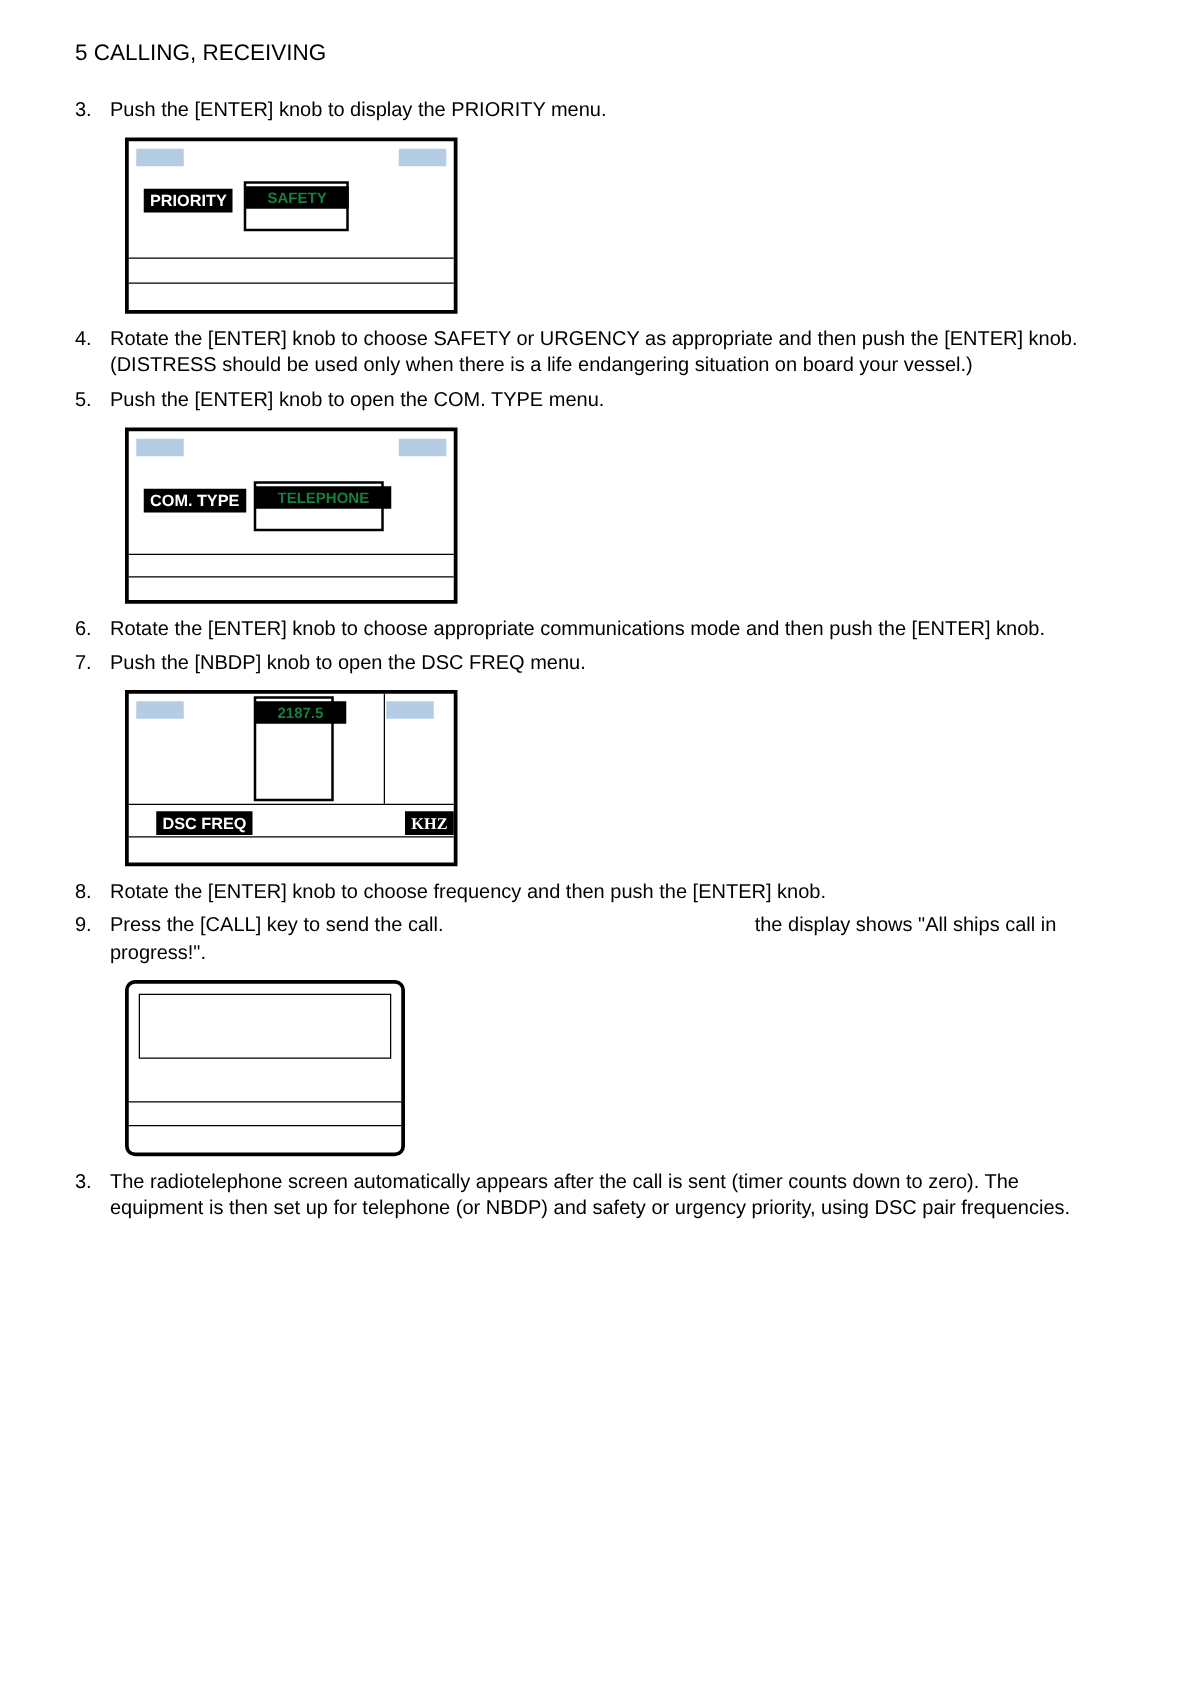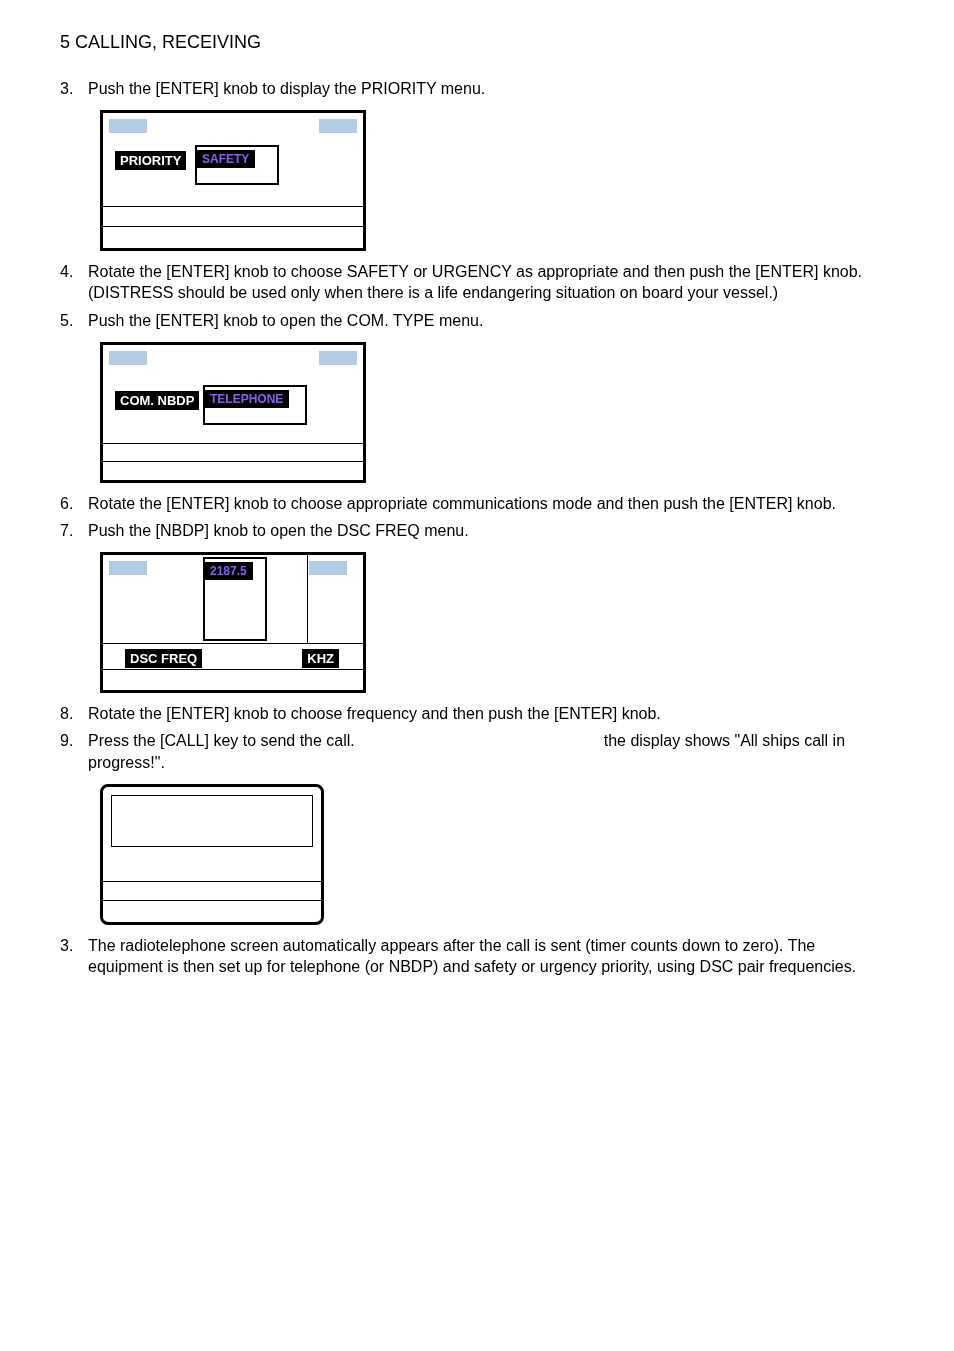--- a/index.html
+++ b/index.html
@@ -51,24 +51,24 @@
     font-size: 13px;
     font-weight: bold;
     padding: 1px 5px;
   }
   .value-box-outer {
     position: absolute;
     border: 2px solid #000;
   }
   .value-box-inner {
     background: #000;
-    color: #8b5cf6;
+    color: #15803d;
     font-size: 12px;
     font-weight: bold;
-    padding: 1px 6px;
+    padding: 1px 18px;
     display: inline-block;
   }
   .screen-hr {
     position: absolute;
     left: 0;
     right: 0;
     height: 1px;
     background: #000;
   }
   .screen4 {
@@ -116,21 +116,21 @@
 </div>
 
 <div class="ol-item">
   <div class="ol-num">5.</div>
   <div class="ol-text">Push the [ENTER] knob to open the COM. TYPE menu.</div>
 </div>
 
 <div class="screen">
   <div class="corner-box corner-tl"></div>
   <div class="corner-box corner-tr"></div>
-  <div class="label-box" style="top:46px; left:12px;">COM. NBDP</div>
+  <div class="label-box" style="top:46px; left:12px;">COM. TYPE</div>
   <div class="value-box-outer" style="top:40px; left:100px; width:100px; height:36px;">
     <div class="value-box-inner" style="margin:-1px 16px 0 -1px;">TELEPHONE</div>
   </div>
   <div class="screen-hr" style="top:98px;"></div>
   <div class="screen-hr" style="top:116px;"></div>
 </div>
 
 <div class="ol-item">
   <div class="ol-num">6.</div>
   <div class="ol-text">Rotate the [ENTER] knob to choose appropriate communications mode and then push the [ENTER] knob.</div>
@@ -143,21 +143,21 @@
 
 <div class="screen">
   <div class="corner-box corner-tl"></div>
   <div class="corner-box" style="top:6px; right:16px;"></div>
   <div class="screen-hr" style="top:0; left:204px; width:1px; height:88px; right:auto;"></div>
   <div class="value-box-outer" style="top:2px; left:100px; width:60px; height:80px;">
     <div class="value-box-inner" style="margin:-1px 0 16px -1px;">2187.5</div>
   </div>
   <div class="screen-hr" style="top:88px;"></div>
   <div class="label-box" style="top:94px; left:22px;">DSC FREQ</div>
-  <div class="label-box" style="top:94px; right:24px;">KHZ</div>
+  <div class="label-box" style="top:94px; right:0;font-family:Liberation Serif, serif;">KHZ</div>
   <div class="screen-hr" style="top:114px;"></div>
 </div>
 
 <div class="ol-item">
   <div class="ol-num">8.</div>
   <div class="ol-text">Rotate the [ENTER] knob to choose frequency and then push the [ENTER] knob.</div>
 </div>
 
 <div class="ol-item">
   <div class="ol-num">9.</div>

